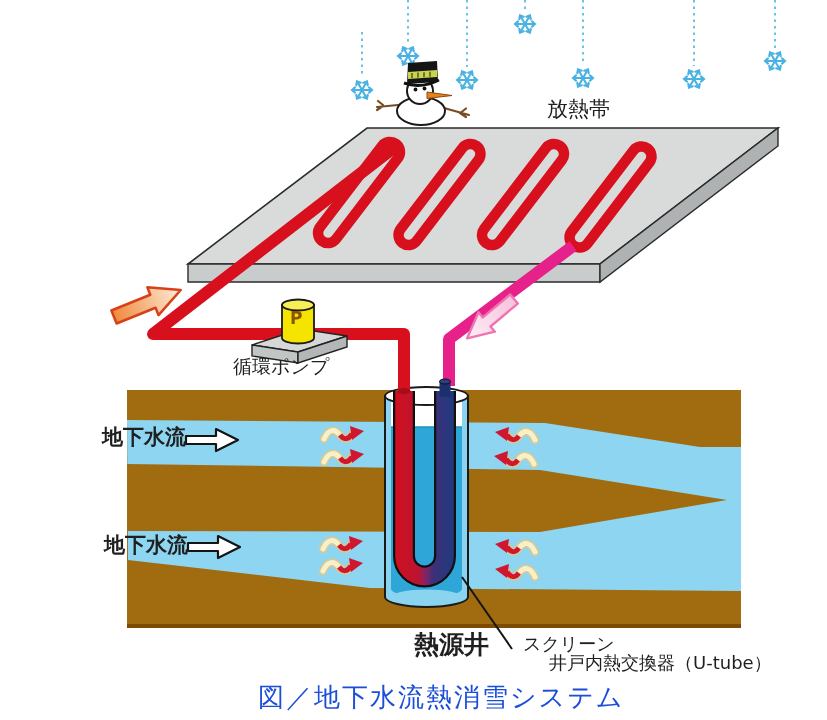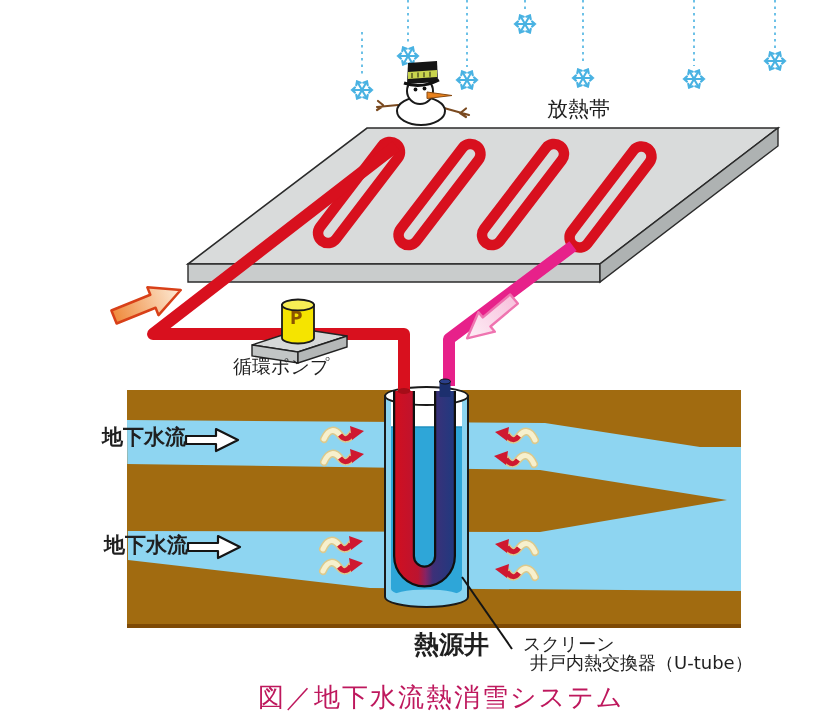--- a/index.html
+++ b/index.html
@@ -11,22 +11,22 @@
   .label{
     position:absolute;color:#1f1f1f;white-space:nowrap;line-height:1.1;
     font-family:"DejaVu Sans","Liberation Sans",sans-serif;
   }
   .lbl-radiant{left:547px;top:98px;font-size:21px;font-weight:500;}
   .lbl-pump{left:233px;top:356px;font-size:19px;font-weight:500;text-align:right;}
   .lbl-gw-upper{left:102px;top:426px;font-size:21px;font-weight:bold;}
   .lbl-gw-lower{left:104px;top:534px;font-size:21px;font-weight:bold;}
   .lbl-well{left:414px;top:631px;font-size:25px;font-weight:bold;}
   .lbl-screen{left:523px;top:634px;font-size:18px;}
-  .lbl-utube{left:530px;top:653px;font-size:18px;}
-  .lbl-caption{left:258px;top:683px;font-size:26px;letter-spacing:2px;color:#be185d;}
+  .lbl-utube{left:549px;top:653px;font-size:18px;}
+  .lbl-caption{left:258px;top:683px;font-size:26px;letter-spacing:2px;color:#1d4ed8;}
   .lbl-p{left:290px;top:309px;font-size:17px;font-weight:bold;color:#8a5400;}
 </style>
 </head>
 <body>
 
 <div class="stage">
 
 <svg width="827" height="720" viewBox="0 0 827 720">
   <defs>
     <linearGradient id="coilGrad" gradientUnits="userSpaceOnUse" x1="420" y1="0" x2="520" y2="0">

